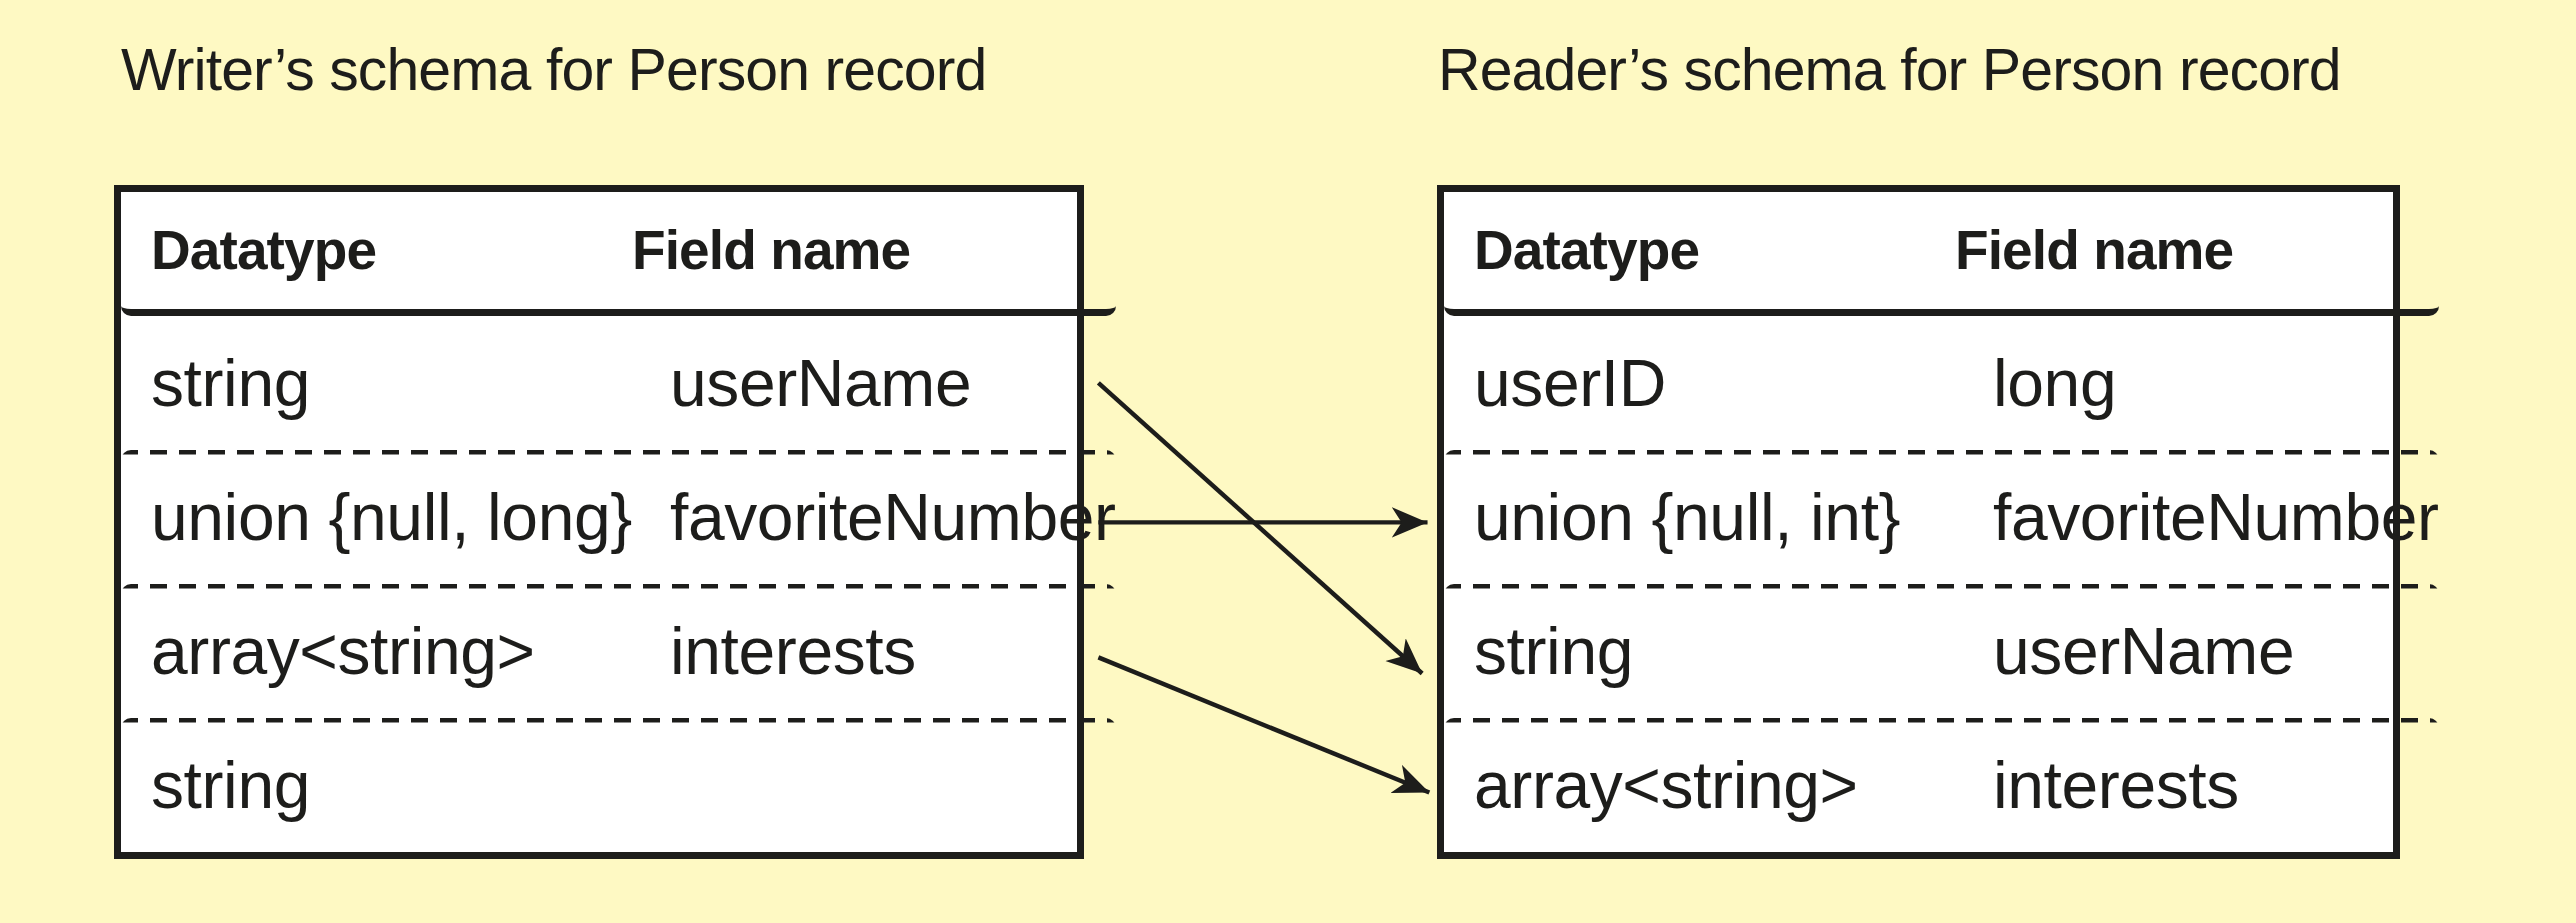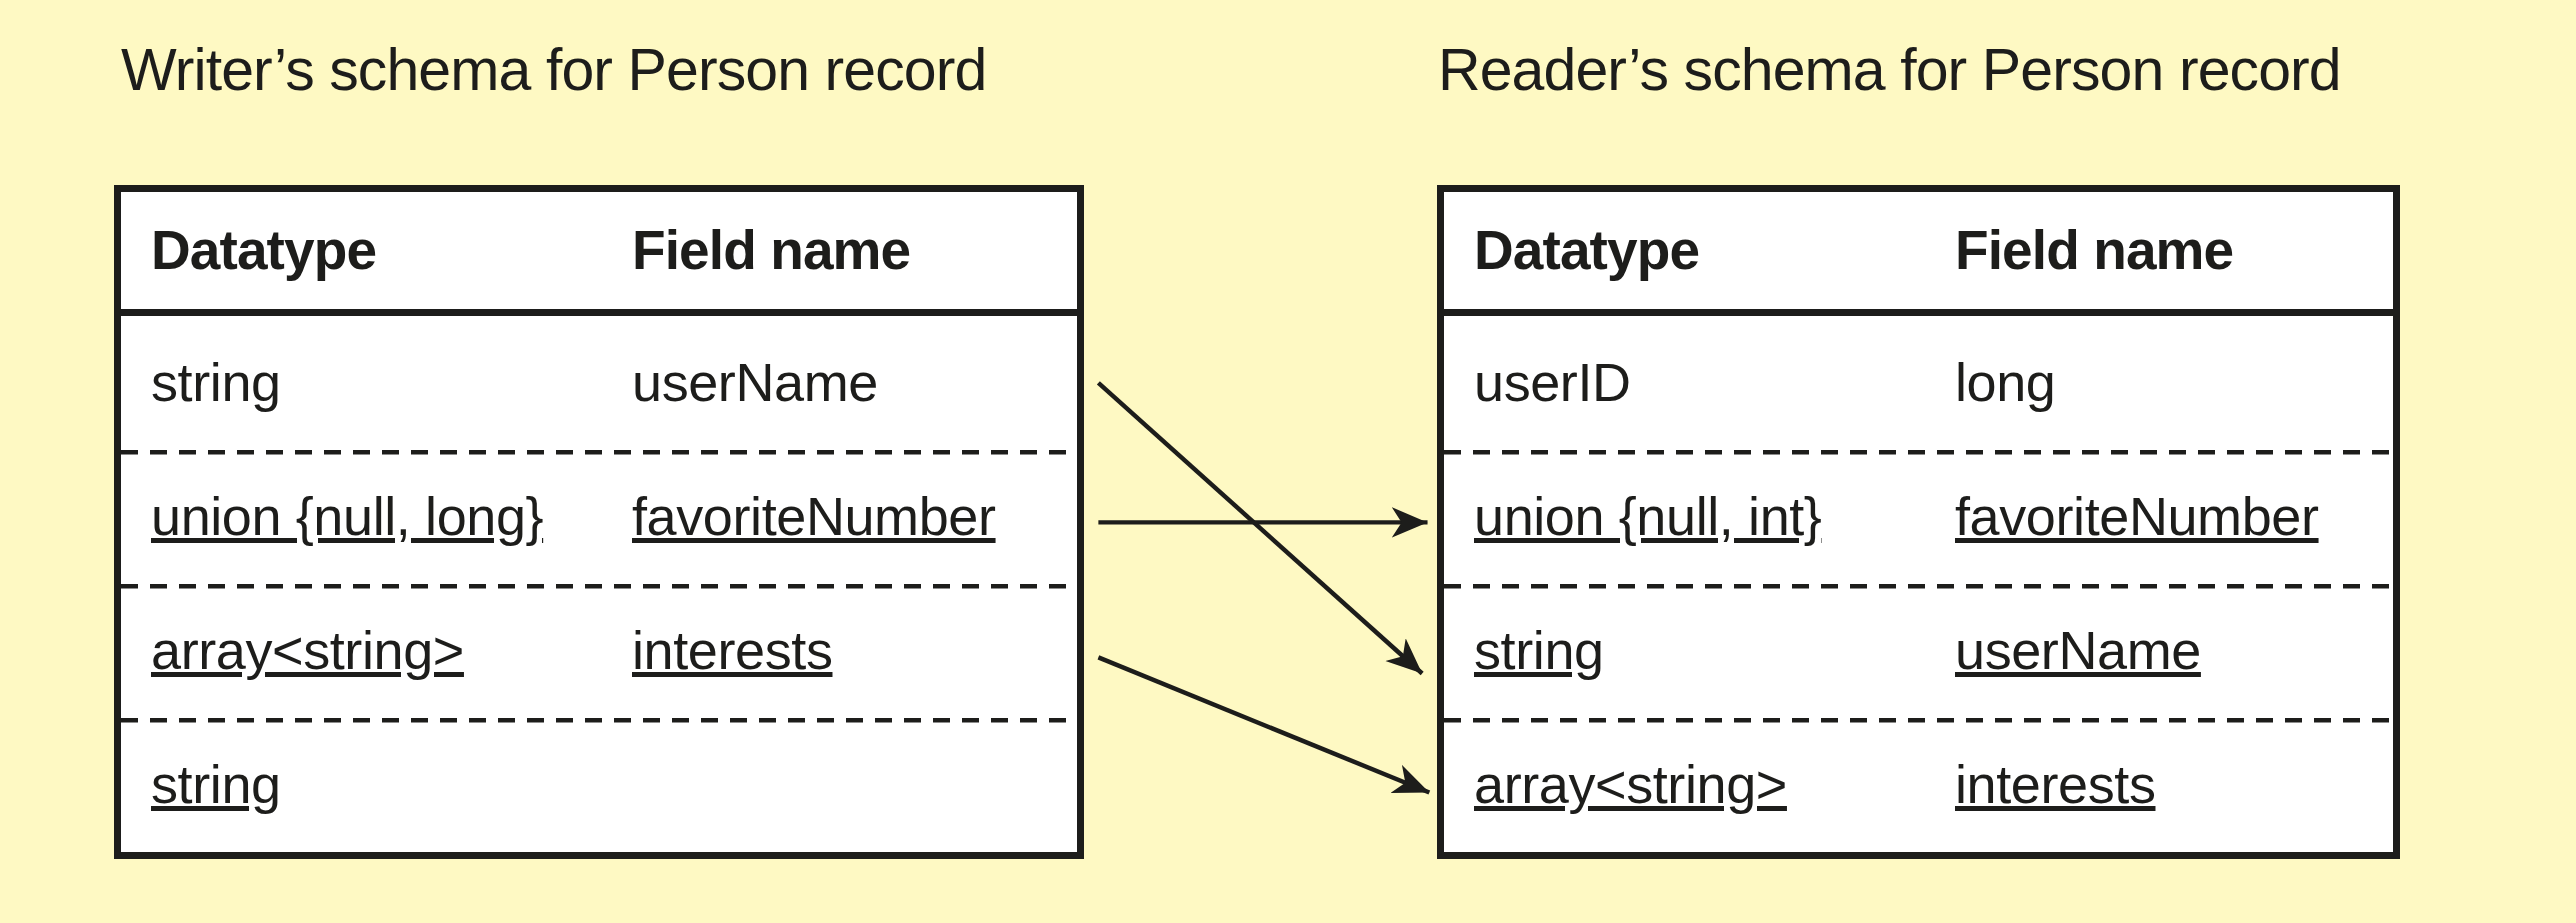--- a/index.html
+++ b/index.html
@@ -34,34 +34,34 @@
     grid-template-rows: 124px 1fr 1fr 1fr 1fr;
     background: #ffffff;
   }
   .schema-table.writer { left: 114px;  width: 970px; }
   .schema-table.reader { left: 1437px; width: 963px; }
 
   .row {
     display: grid;
     grid-template-columns: 481px 1fr;
     align-items: center;
+    border-radius: 10px;
   }
   .row.header {
     border-bottom: 7.2px solid var(--ink);
     font-weight: bold;
     font-size: 55px;
     letter-spacing: -0.9px;
   }
-  .row.body { font-size: 54px; letter-spacing: -0.4px; }
+  .row.body { font-size: 66px; letter-spacing: -0.4px; gap: 38px; }
   .row.dashed {
     background-image: repeating-linear-gradient(to right, var(--ink) 0 17px, transparent 17px 29px);
     background-size: 100% 4.5px;
     background-repeat: no-repeat;
     background-position: left top;
-    text-decoration: underline;
   }
   .cell {
     padding-left: 30px;
     white-space: nowrap;
     line-height: 1.1;
   }
   .arrows {
     position: absolute;
     left: 0; top: 0;
     width: 2576px;

